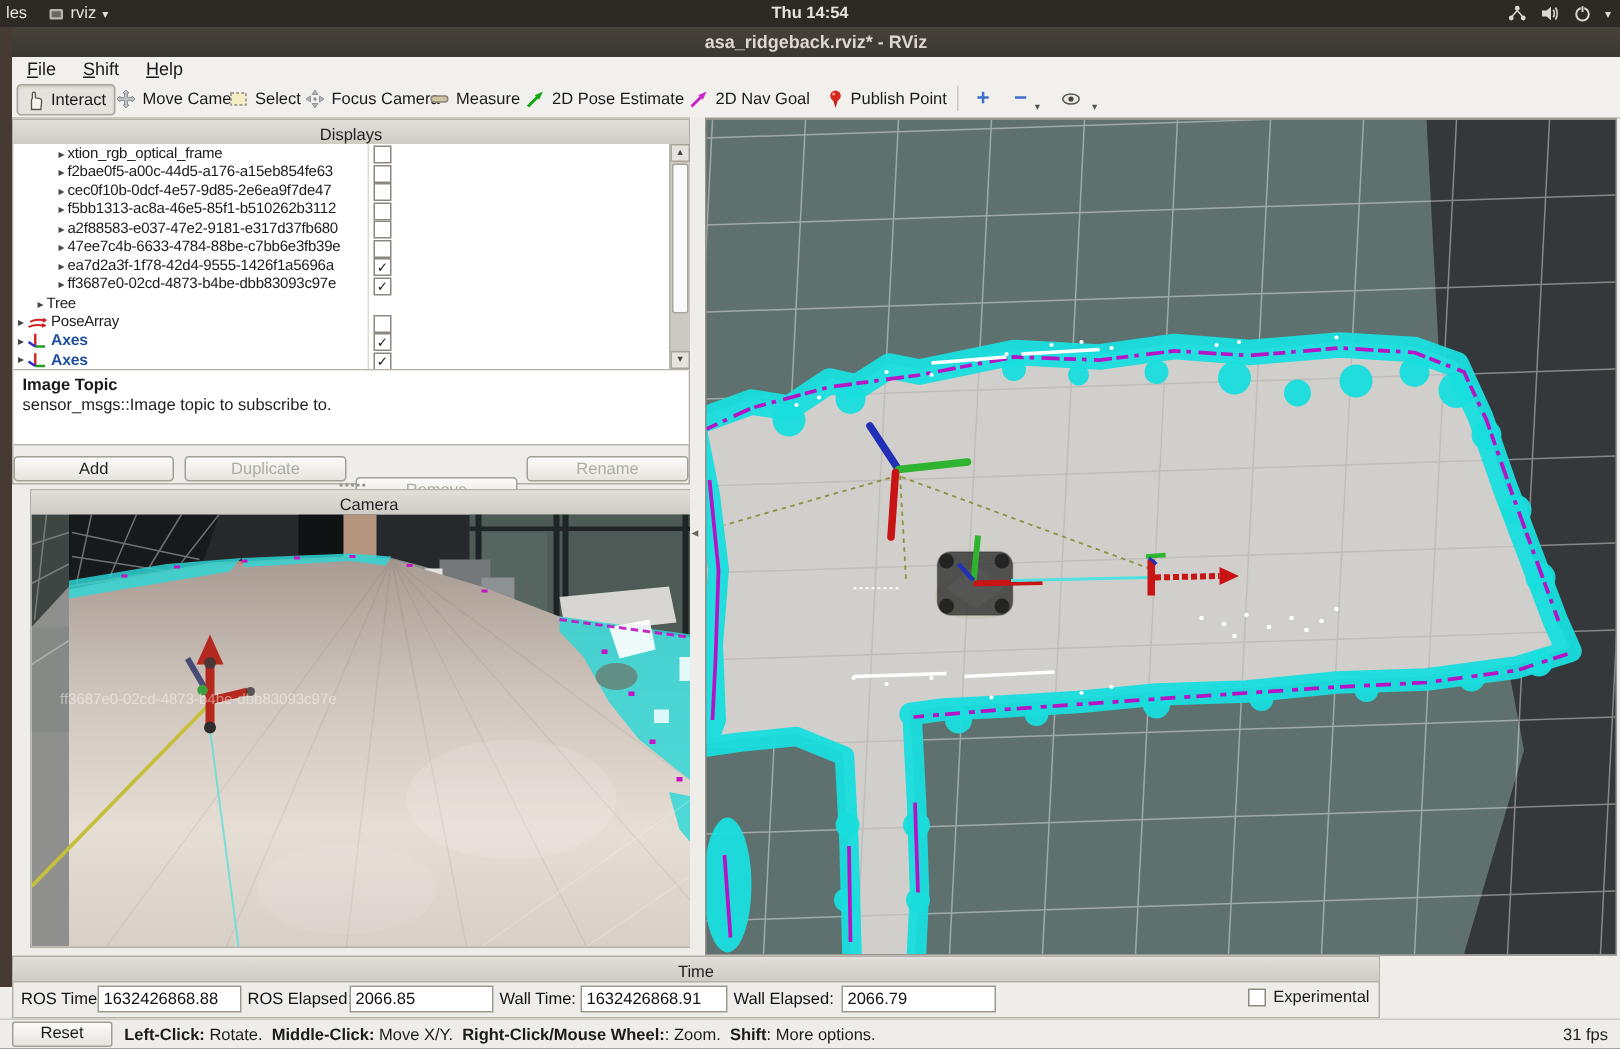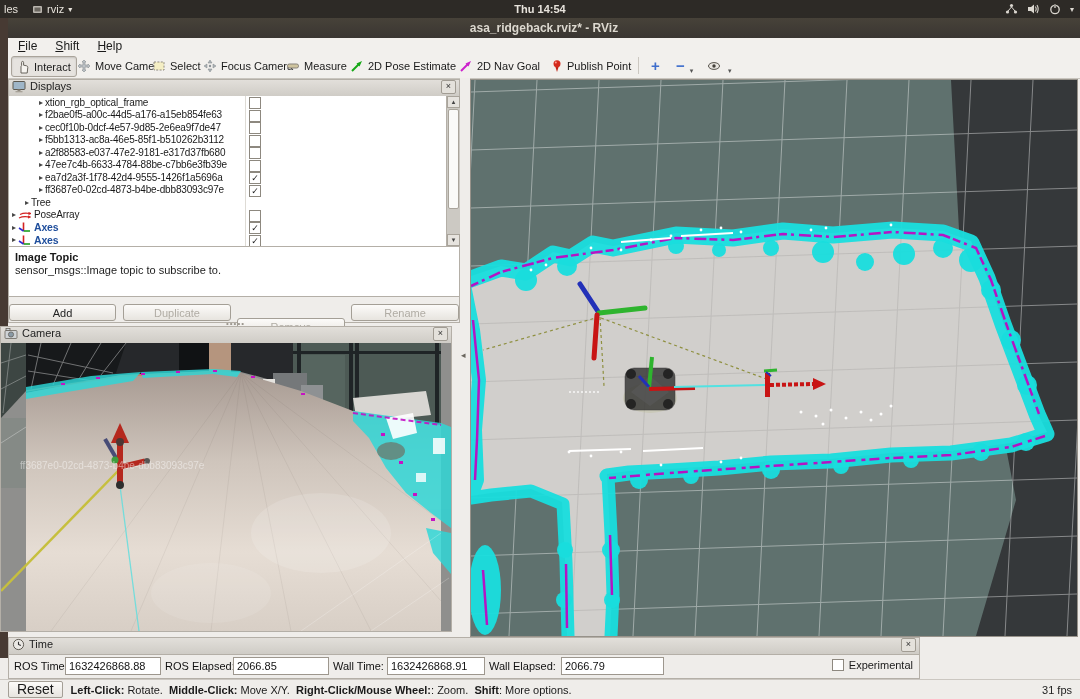--- a/index.html
+++ b/index.html
@@ -23,21 +23,21 @@
   #toolbar{left:8px;top:54px;width:1072px;height:24px;background:#f2f0ed;border-bottom:1px solid #c9c5be;
            display:flex;align-items:center;}
   .tool{position:absolute;top:2px;height:19px;display:flex;align-items:center;gap:4px;padding:0 5px;border-radius:3px;font-size:11px;white-space:nowrap;}
   .tool.active{background:#e6e3df;border:1px solid #aaa49b;box-shadow:inset 0 1px 2px rgba(0,0,0,.15);}
   .tsep{position:absolute;top:3px;height:17px;width:1px;background:#ccc8c1;}
   .zoomglyph{font-size:15px;font-weight:bold;color:#3f6ecc;}
   .mini-caret{font-size:7px;color:#555;margin-left:1px;align-self:flex-end;}
   
   .panel{background:#efedea;border:1px solid #b4afa7;box-sizing:border-box;}
   .phead{height:16px;background:linear-gradient(#e2dfda,#cfccc6);border-bottom:1px solid #b4afa7;
-         display:flex;align-items:flex-start;padding:0 3px;gap:4px;font-size:11px;color:#222;}
+         display:flex;align-items:center;padding:0 3px;gap:4px;font-size:11px;color:#222;flex-direction:column;}
   .phead .title{flex:1;}
   .closebtn{width:13px;height:12px;background:#e4e1db;border:1px solid #a19c93;border-radius:2px;
             font-size:9px;line-height:10px;text-align:center;color:#333;}
   
   #tree{left:0;top:16px;width:450px;height:150px;background:#fff;border-bottom:1px solid #b4afa7;overflow:hidden;}
   .trow{position:relative;height:12.5px;display:flex;align-items:center;font-size:10px;}
   .trow .arrow{width:8px;font-size:8px;color:#444;flex:0 0 auto;text-align:center;}
   .trow .tlabel{white-space:nowrap;letter-spacing:-0.15px;}
   .trow .tlabel.blue{color:#1f4e9c;font-weight:bold;font-size:10.5px;}
   .cb{position:absolute;left:240px;top:1px;width:10px;height:10px;background:#fff;border:1px solid #8d887f;
@@ -69,21 +69,21 @@
           font-size:11px;color:#111;padding:1px 3px;}
   #expgroup{position:absolute;right:6px;top:21px;display:flex;align-items:center;gap:5px;}
   #expcb{width:10px;height:10px;border:1px solid #8d887f;background:#fff;}
   
   #statusbar{left:0;top:679px;width:1080px;height:20px;background:#efedea;border-top:1px solid #cbc7c1;
              display:flex;align-items:center;padding:0 8px;box-sizing:border-box;gap:8px;}
   #statusmsg{white-space:pre;}
   #statusmsg .b{font-weight:bold;}
   #fps{margin-left:auto;color:#222;}
   .sbtn{height:15px;border:1px solid #a49f96;border-radius:2px;background:linear-gradient(#fcfbf9,#e7e4df);
-        padding:0 8px;font-size:14px;line-height:14px;}
+        padding:0 18px;font-size:11px;line-height:14px;}
   svg{display:block;}
 </style>
 </head>
 <body>
 
 <div id="screen">
 
   <div class="abs" id="topbar">
     <div class="seg" style="padding-left:4px;">
       <span>les</span>
@@ -311,21 +311,21 @@
 
     <div class="abs btnrow">
       <div class="pbtn" style="left:0;width:107px;">Add</div>
       <div class="pbtn disabled" style="left:114px;width:108px;">Duplicate</div>
       <div class="pbtn disabled" style="left:228px;width:108px;margin-top:14px;">Remove</div>
       <div class="pbtn disabled" style="left:342px;width:108px;">Rename</div>
     </div>
   </div>
   <div class="abs grip" style="left:226px;top:322px;">•••••</div>
 
-  <div class="abs panel" style="left:0;top:326px;width:452px;height:306px;">
+  <div class="abs panel" style="left:20px;top:326px;width:452px;height:306px;">
     <div class="phead">
       <svg width="14" height="13" viewBox="0 0 14 13">
         <rect x="2" y="1.5" width="4" height="2.2" fill="#cfd3d6" stroke="#5c584f" stroke-width="0.7"></rect>
         <rect x="1" y="3.5" width="12" height="8" rx="1" fill="#cfd3d6" stroke="#5c584f" stroke-width="0.7"></rect>
         <circle cx="7" cy="7.5" r="2.6" fill="#8a9aa6" stroke="#5c584f" stroke-width="0.7"></circle>
       </svg>
       <span class="title">Camera</span>
       <span class="closebtn">×</span>
     </div>
 

